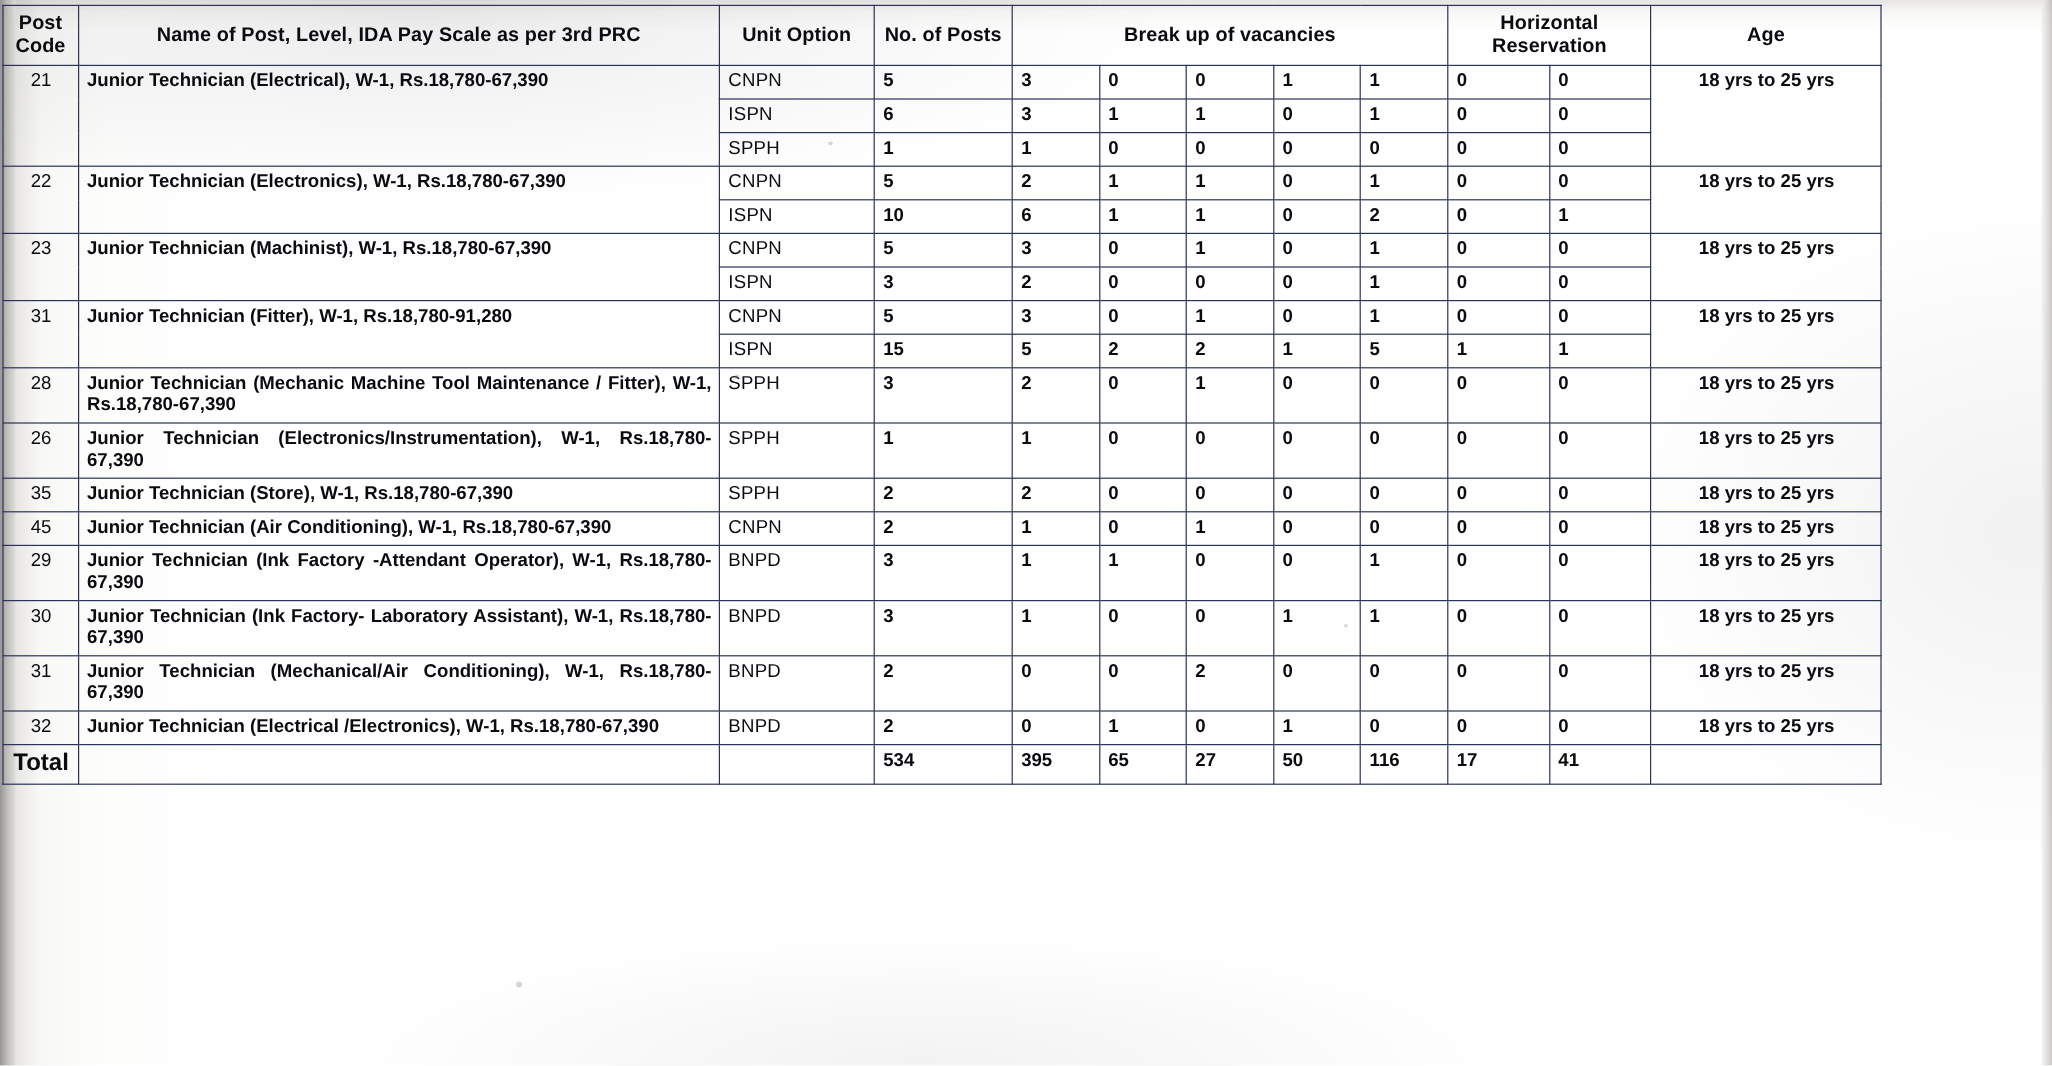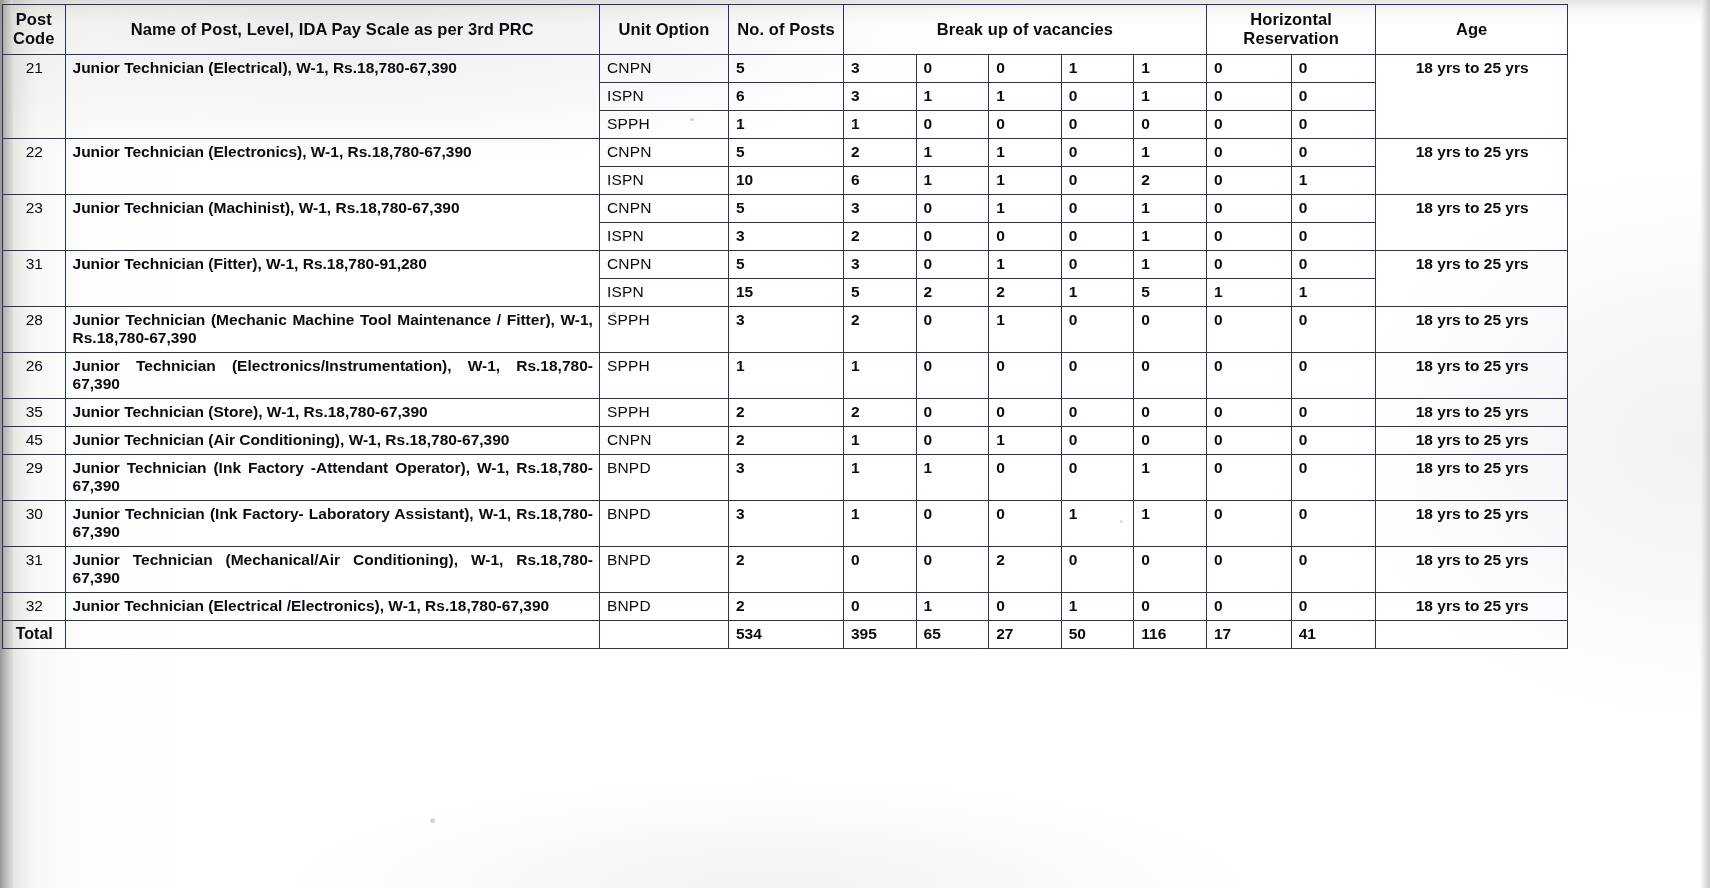--- a/index.html
+++ b/index.html
@@ -95,21 +95,21 @@
   .c-age       { width: 190px; text-align: center; vertical-align: middle; font-weight: bold; font-size: 15px; }
 
   td.code  { text-align: center; font-weight: normal; vertical-align: top; }
   td.name  { font-weight: bold; text-align: justify; text-justify: inter-word; hyphens: none; }
   td.name .nm { display: block; }
   td.unit  { font-weight: normal; font-size: 16px; letter-spacing: .2px; }
   td.num   { font-weight: bold; text-align: left; padding-left: 9px; }
   td.age   { text-align: center; vertical-align: middle; font-weight: bold; }
 
   tr.total td { font-weight: bold; }
-  tr.total td.code { font-size: 16px; }
+  tr.total td.code { font-size: 20px; }
 
   
   td.blank { background: transparent; }
 
   
   .speck {
     position: absolute;
     background: rgba(120,120,130,0.30);
     border-radius: 50%;
     pointer-events: none;

